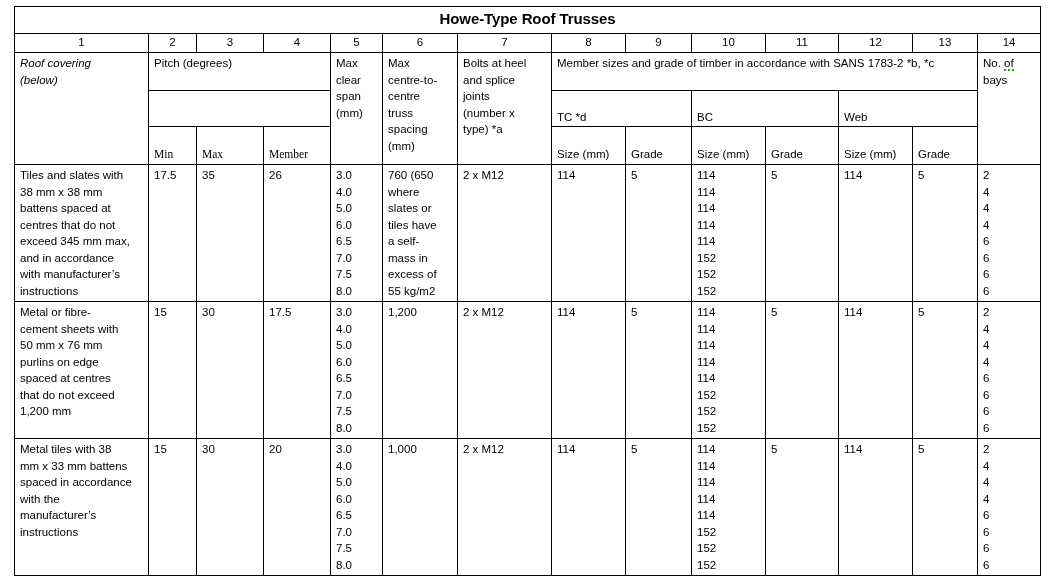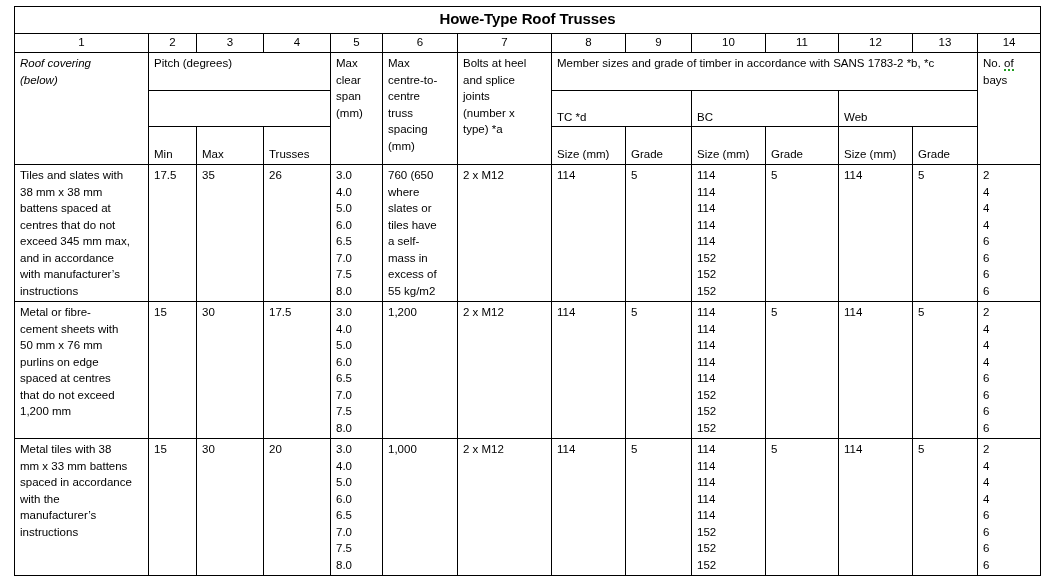--- a/index.html
+++ b/index.html
@@ -44,21 +44,21 @@
   }
   .colnum {
     text-align: center !important;
     padding: 1px 2px 2px 2px !important;
     line-height: 15px;
     font-size: 11.5px;
   }
   .bold { font-weight: bold; }
   .ctr { text-align: left; }
   .nb { border: none !important; }
-  .vbot { vertical-align: bottom !important; }
+  .vbot { vertical-align: bottom !important; font-family: Liberation Serif, serif; }
   .stack { line-height: 16.5px; white-space: pre-line; }
   .num-col { text-align: right; }
   .spell {
     border-bottom: 2px dotted #1f9d1f;
     padding-bottom: 0px;
   }
   .grp-head {
     text-align: left;
     vertical-align: bottom !important;
     padding-bottom: 1px !important;
@@ -141,21 +141,21 @@
     <tr>
       <td class="nb" colspan="3"></td>
       <td class="grp-head" colspan="2">TC *d</td>
       <td class="grp-head" colspan="2">BC</td>
       <td class="grp-head" colspan="2">Web</td>
     </tr>
 
     <tr>
       <td class="bold vbot">Min</td>
       <td class="bold vbot">Max</td>
-      <td class="bold vbot">Trusses</td>
+      <td class="bold vbot">Member</td>
       <td class="sub-head">Size (mm)</td>
       <td class="sub-head">Grade</td>
       <td class="sub-head">Size (mm)</td>
       <td class="sub-head">Grade</td>
       <td class="sub-head">Size (mm)</td>
       <td class="sub-head">Grade</td>
     </tr>
 
     <tr>
       <td class="stack block-cell">Tiles and slates with

